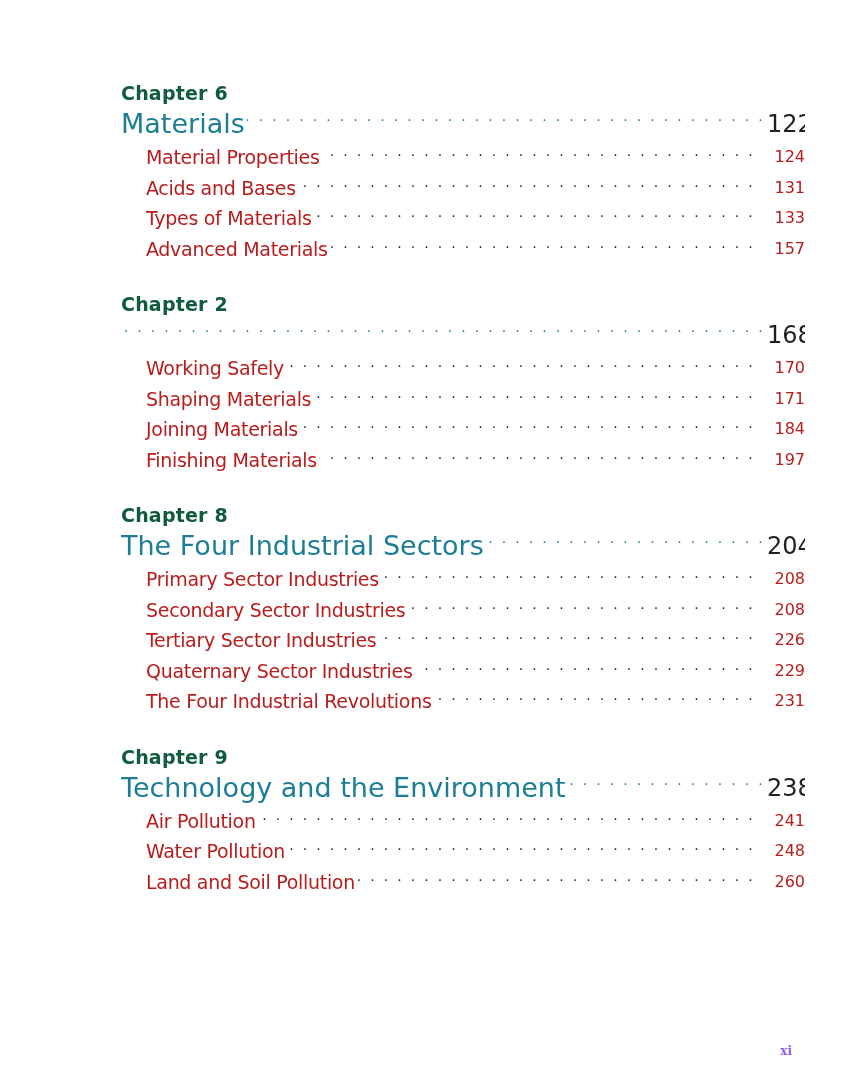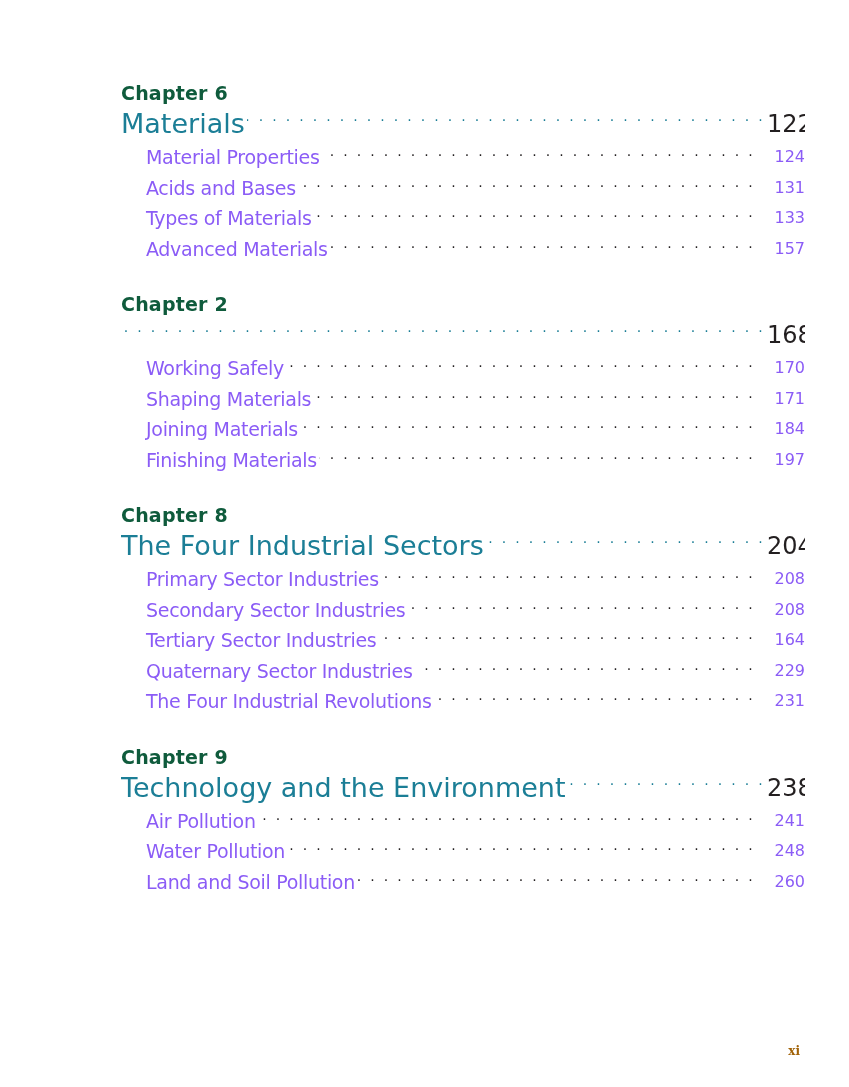--- a/index.html
+++ b/index.html
@@ -78,46 +78,46 @@
     .chapter-title-row .page {
       font-size: 24px;
       color: #231f20;
       width: 38px;
     }
     .section-row {
       height: 30.5px;
       line-height: 30.5px;
       font-size: 19px;
       padding-left: 25px;
-      color: #8b5cf6;
+      color: #b91c1c;
     }
     .section-row .label {
       letter-spacing: -0.3px;
     }
     .section-row .leader {
       font-size: 14px;
       height: 30.5px;
     }
     .section-row .leader::after {
       bottom: 6px;
       right: 10px;
       color: #231f20;
     }
     .section-row .page {
       font-size: 16px;
       width: 38px;
     }
     .folio {
       position: absolute;
-      right: 49px;
+      right: 57px;
       top: 1044px;
       font-family: "DejaVu Serif", serif;
       font-weight: bold;
       font-size: 12px;
-      color: #a16207;
+      color: #8b5cf6;
     }
   </style>
 </head>
 <body>
 
 <div class="toc">
 
   <div class="chapter">
     <div class="chapter-label">Chapter 6</div>
     <div class="row chapter-title-row">
@@ -188,21 +188,21 @@
       <span class="page">208</span>
     </div>
     <div class="row section-row">
       <span class="label">Secondary Sector Industries</span>
       <span class="leader"></span>
       <span class="page">208</span>
     </div>
     <div class="row section-row">
       <span class="label">Tertiary Sector Industries</span>
       <span class="leader"></span>
-      <span class="page">164</span>
+      <span class="page">226</span>
     </div>
     <div class="row section-row">
       <span class="label">Quaternary Sector Industries</span>
       <span class="leader"></span>
       <span class="page">229</span>
     </div>
     <div class="row section-row">
       <span class="label">The Four Industrial Revolutions</span>
       <span class="leader"></span>
       <span class="page">231</span>

